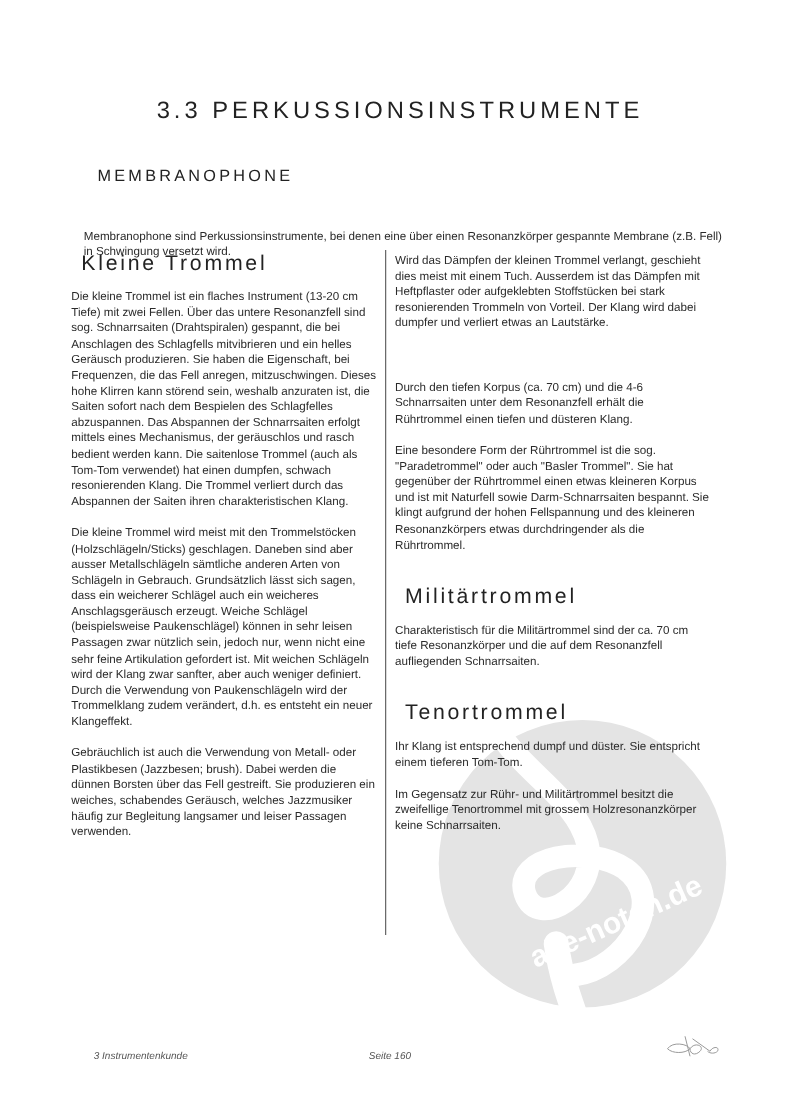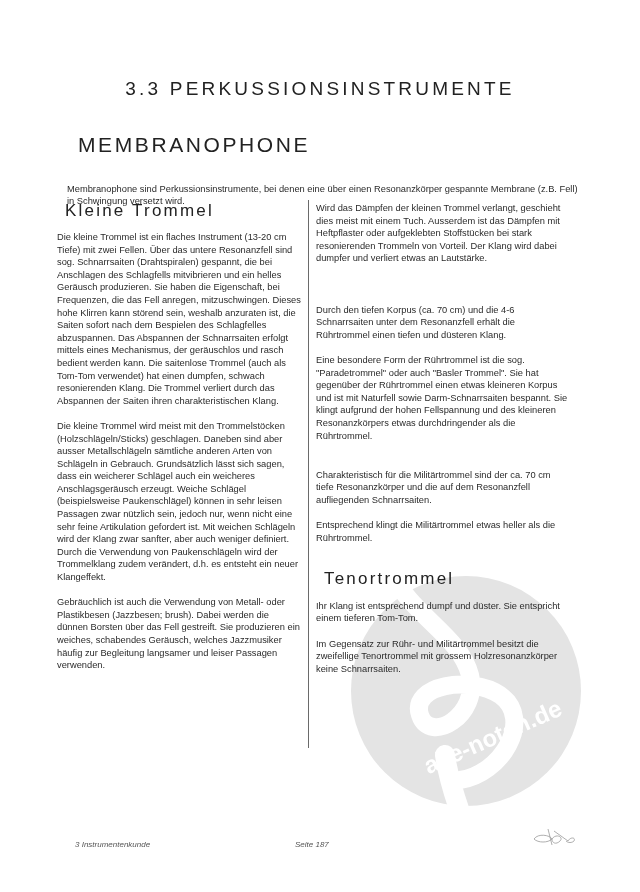--- a/index.html
+++ b/index.html
@@ -1,20 +1,20 @@
 <!DOCTYPE html>
 <html><head>
 <meta charset="utf-8">
 <style>
   html, body { margin: 0; padding: 0; background: #ffffff; }
   body { width: 640px; height: 892px; position: relative; overflow: hidden;
          font-family: "Liberation Sans", sans-serif; color: #2a2a2a; }
   .page-title { position: absolute; top: 78px; left: 0; width: 640px; text-align: center;
          font-size: 19px; letter-spacing: 3.2px; color: #222; font-weight: normal; margin: 0; }
-  .section-title { position: absolute; top: 133px; left: 78px; font-size: 21px; letter-spacing: 2.6px;
+  .section-title { position: absolute; top: 133px; left: 78px; font-size: 13px; letter-spacing: 2.6px;
          color: #222; font-weight: normal; margin: 0; }
   .intro { position: absolute; top: 173px; left: 57px; width: 520px; font-size: 9.3px; line-height: 12.4px; margin: 10px; }
   .col { position: absolute; font-size: 9.3px; line-height: 12.6px; }
   .col p { margin: 0 0 12.6px 0; }
   .col-left { top: 200px; left: 57px; width: 245px; }
   .col-right { top: 202px; left: 316px; width: 252px; }
   .divider { position: absolute; left: 308px; top: 200px; width: 1px; height: 548px; background: #6a6a6a; }
   h3.sub { font-weight: normal; font-size: 17px; letter-spacing: 2.2px; color: #222;
          margin: 0 0 14px 8px; line-height: 15px; }
   .col-left h3.sub { margin-top: 3px; margin-bottom: 13px; }
@@ -52,27 +52,27 @@
     <p>Die kleine Trommel wird meist mit den Trommelstöcken (Holzschlägeln/Sticks) geschlagen. Daneben sind aber ausser Metallschlägeln sämtliche anderen Arten von Schlägeln in Gebrauch. Grundsätzlich lässt sich sagen, dass ein weicherer Schlägel auch ein weicheres Anschlagsgeräusch erzeugt. Weiche Schlägel (beispielsweise Paukenschlägel) können in sehr leisen Passagen zwar nützlich sein, jedoch nur, wenn nicht eine sehr feine Artikulation gefordert ist. Mit weichen Schlägeln wird der Klang zwar sanfter, aber auch weniger definiert. Durch die Verwendung von Paukenschlägeln wird der Trommelklang zudem verändert, d.h. es entsteht ein neuer Klangeffekt.</p>
     <p>Gebräuchlich ist auch die Verwendung von Metall- oder Plastikbesen (Jazzbesen; brush). Dabei werden die dünnen Borsten über das Fell gestreift. Sie produzieren ein weiches, schabendes Geräusch, welches Jazzmusiker häufig zur Begleitung langsamer und leiser Passagen verwenden.</p>
   </div>
 
   <div class="col col-right">
     <p>Wird das Dämpfen der kleinen Trommel verlangt, geschieht dies meist mit einem Tuch. Ausserdem ist das Dämpfen mit Heftpflaster oder aufgeklebten Stoffstücken bei stark resonierenden Trommeln von Vorteil. Der Klang wird dabei dumpfer und verliert etwas an Lautstärke.</p>
     <div class="gap-large"></div>
     <p>Durch den tiefen Korpus (ca. 70 cm) und die 4-6 Schnarrsaiten unter dem Resonanzfell erhält die Rührtrommel einen tiefen und düsteren Klang.</p>
     <p>Eine besondere Form der Rührtrommel ist die sog. "Paradetrommel" oder auch "Basler Trommel". Sie hat gegenüber der Rührtrommel einen etwas kleineren Korpus und ist mit Naturfell sowie Darm-Schnarrsaiten bespannt. Sie klingt aufgrund der hohen Fellspannung und des kleineren Resonanzkörpers etwas durchdringender als die Rührtrommel.</p>
     <div class="gap-med"></div>
+    <h3 class="sub">Militärtrommel</h3>
     <p>Charakteristisch für die Militärtrommel sind der ca. 70 cm tiefe Resonanzkörper und die auf dem Resonanzfell aufliegenden Schnarrsaiten.</p>
-    <p>Entsprechend klingt die Militärtrommel etwas heller als die Rührtrommel.</p>
     <div class="gap-med"></div>
     <h3 class="sub">Tenortrommel</h3>
     <p>Ihr Klang ist entsprechend dumpf und düster. Sie entspricht einem tieferen Tom-Tom.</p>
     <p>Im Gegensatz zur Rühr- und Militärtrommel besitzt die zweifellige Tenortrommel mit grossem Holzresonanzkörper keine Schnarrsaiten.</p>
   </div>
 
   <div class="footer footer-left">3 Instrumentenkunde</div>
-  <div class="footer footer-center">Seite 187</div>
+  <div class="footer footer-center">Seite 160</div>
 
   <svg class="signature" viewBox="0 0 50 24">
     <path d="M4 14 C 8 8, 20 10, 22 14 C 18 18, 8 18, 4 14 Z M22 14 C 26 8, 34 12, 30 16 C 26 20, 22 18, 22 14 M18 4 L 22 20 M24 6 L 38 16 C 40 12, 46 12, 44 16 C 42 18, 38 18, 36 16" fill="none" stroke="#9a9a9a" stroke-width="0.8"></path>
   </svg>
 </div>
 
 </body></html>

